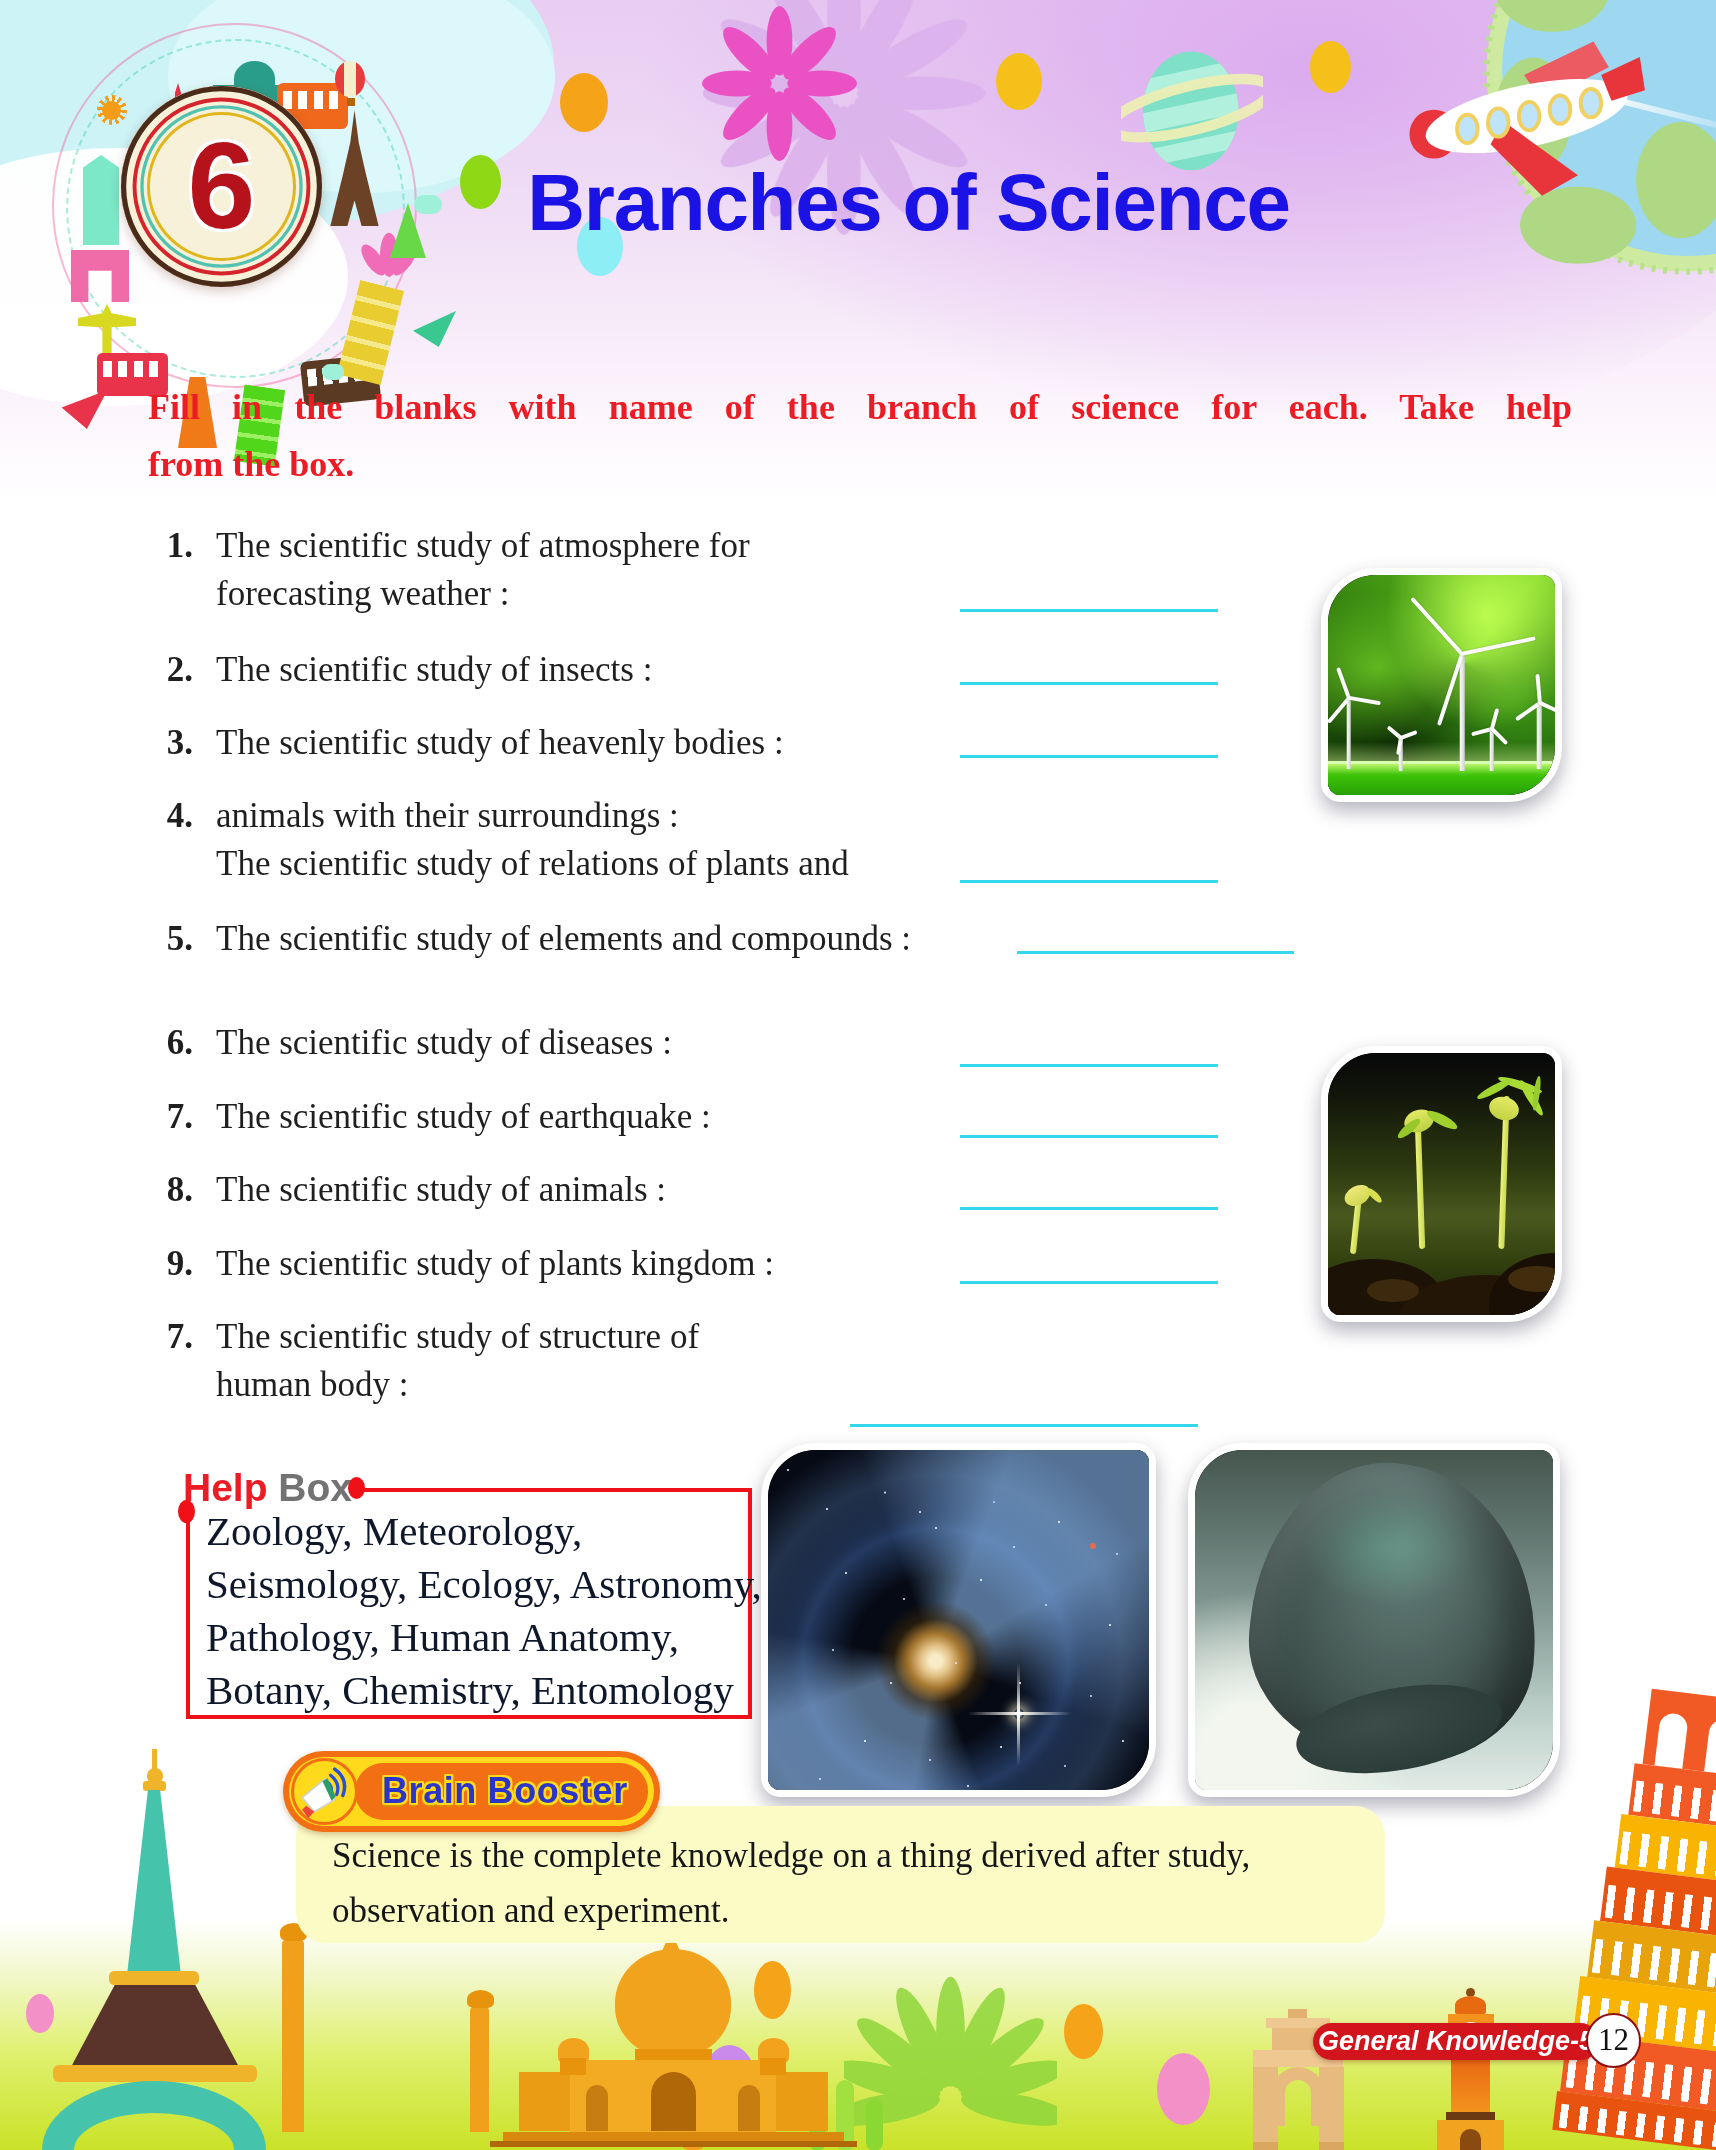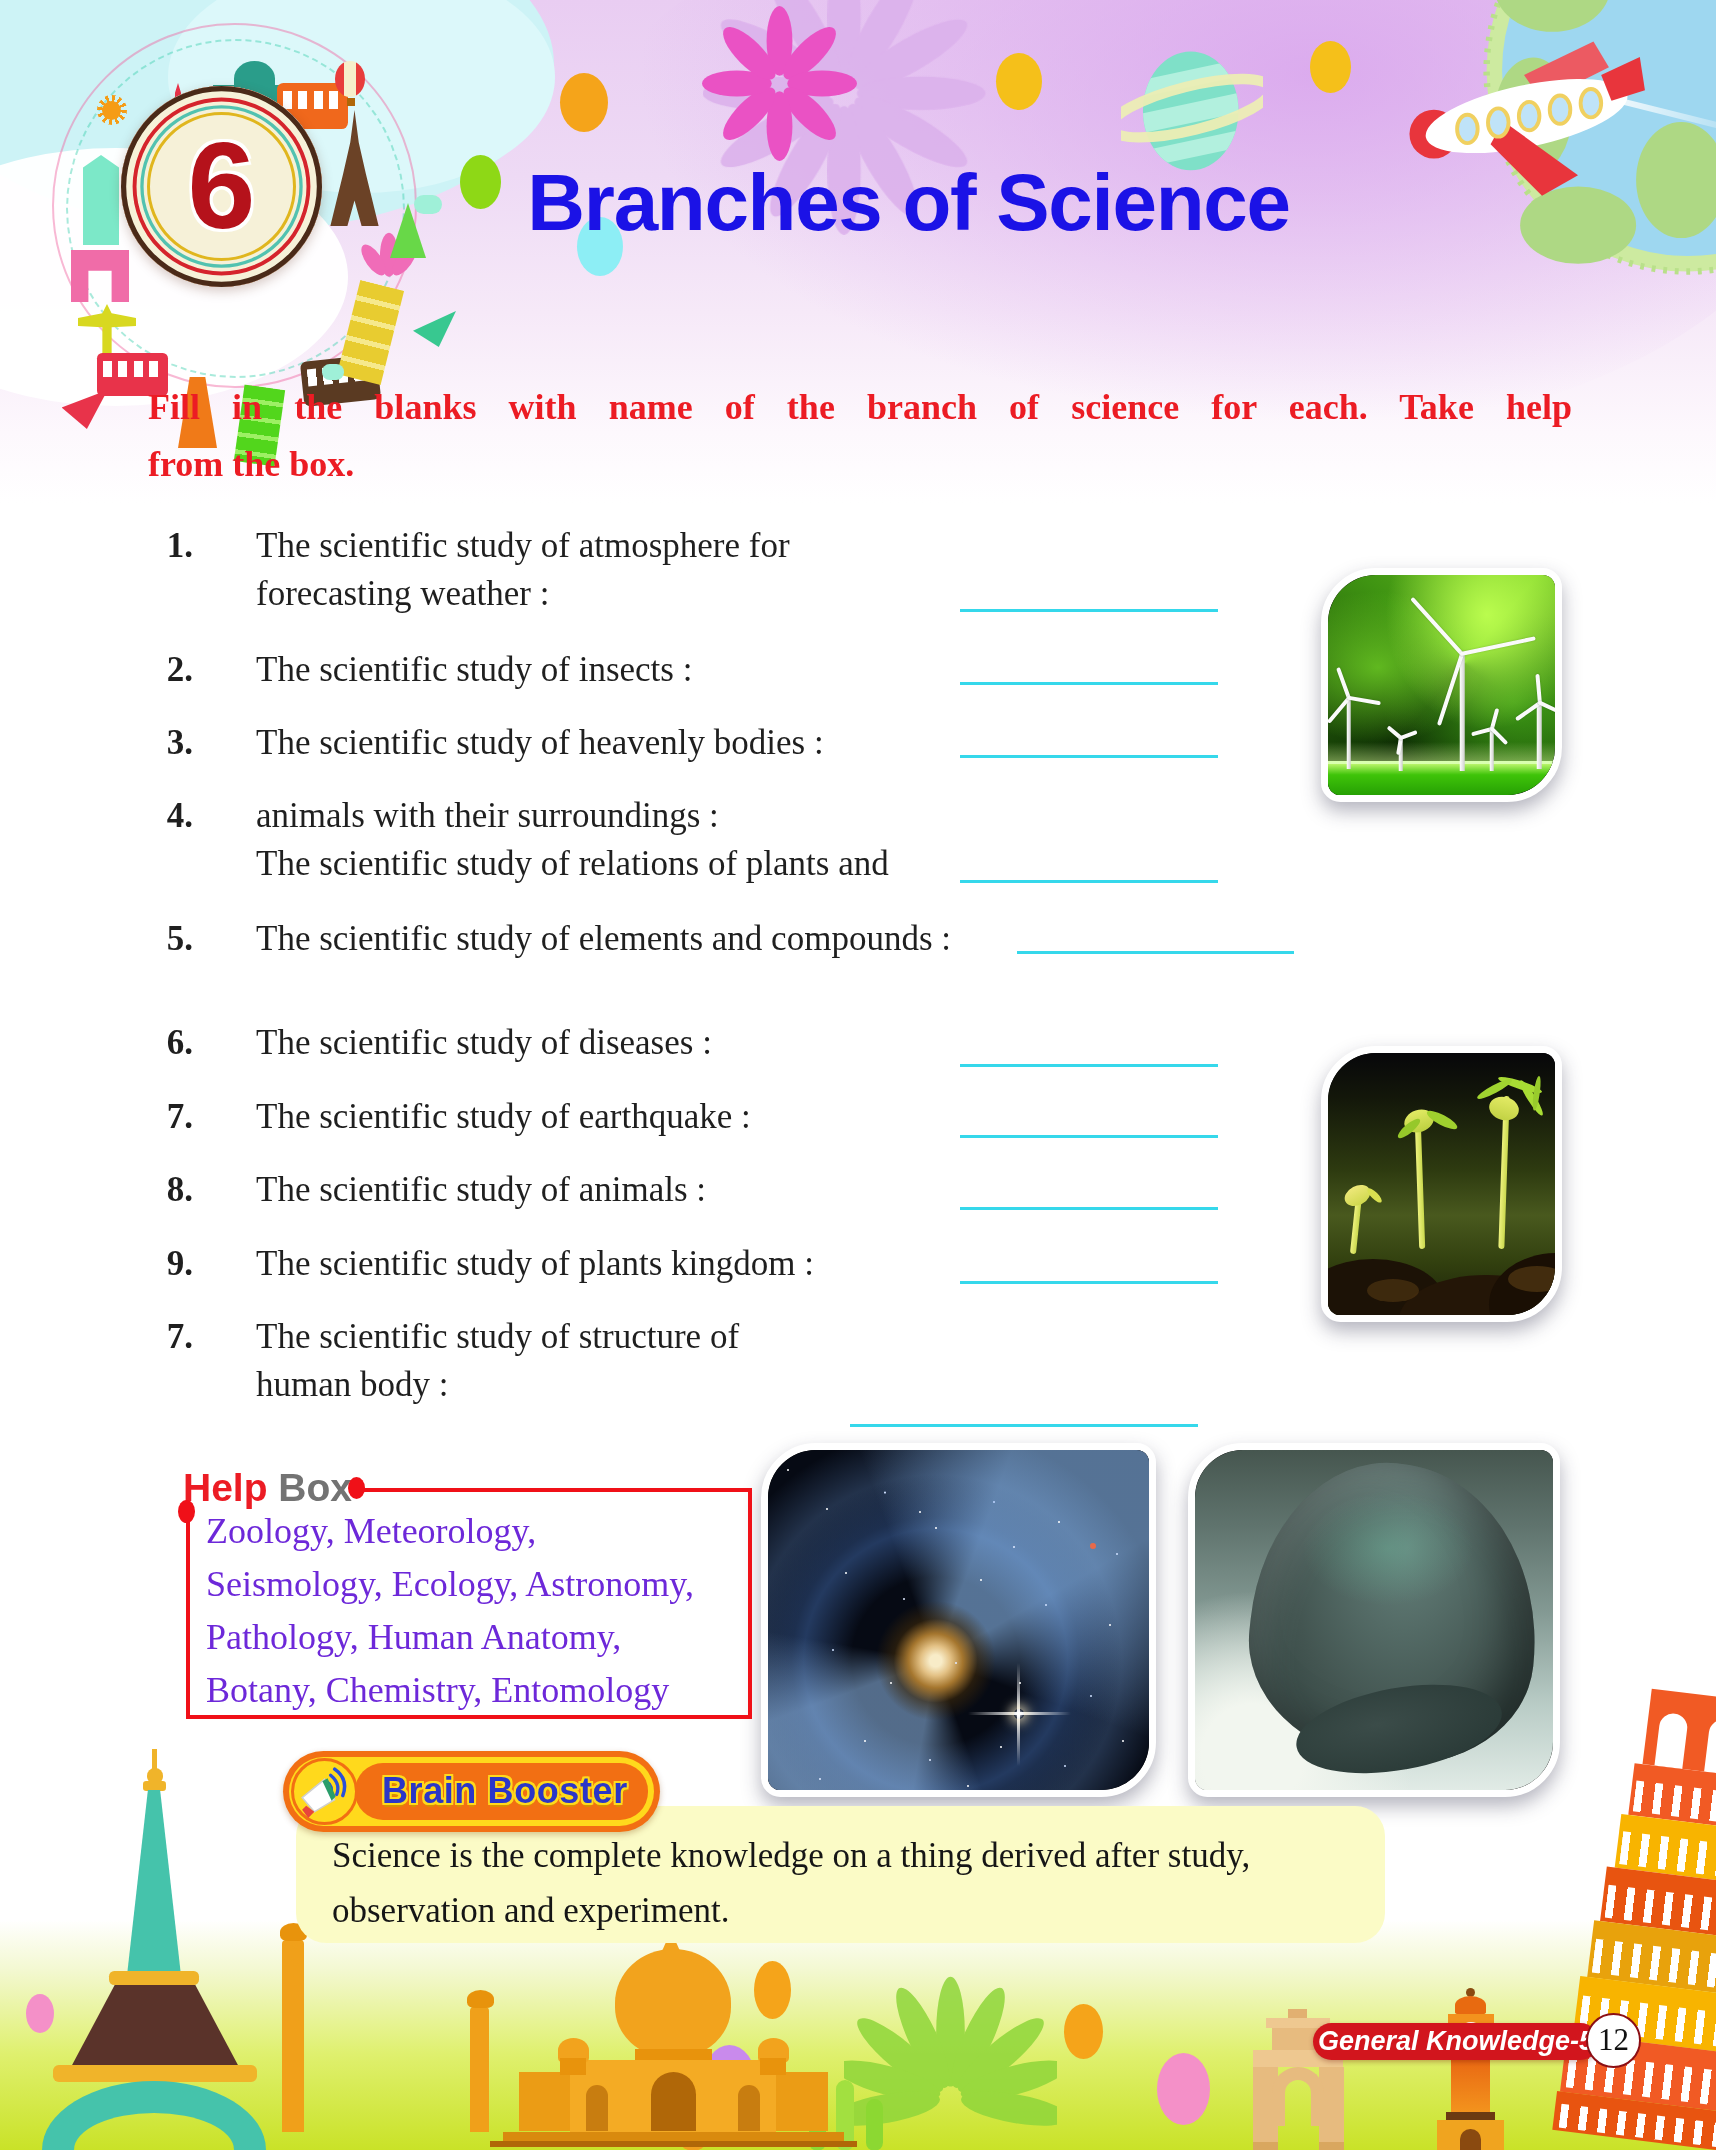--- a/index.html
+++ b/index.html
@@ -39,21 +39,21 @@
   .title{left:361px;top:157px;width:1095px;text-align:center;z-index:7;
     font-family:"Liberation Sans",sans-serif;font-weight:900;font-size:80px;letter-spacing:-1.3px;color:#1b12e6;}
 
   
   .instruction{left:148px;top:379px;width:1424px;color:#ec1c24;font-weight:bold;font-size:36px;line-height:57px;}
   .instr1{text-align:justify;text-align-last:justify;}
 
   
   .q{position:absolute;left:0;width:1321px;font-size:35px;color:#1f1f1f;}
   .qn{position:absolute;left:0;top:0;width:193px;text-align:right;font-weight:bold;line-height:48px;}
-  .qt{position:absolute;left:216px;top:0;width:954px;line-height:48px;margin-left:40px;}
+  .qt{position:absolute;left:216px;top:0;width:954px;line-height:48px;}
   .blank{position:absolute;height:3.2px;background:#35d8eb;}
 
   
   .photo{position:absolute;border:7.7px solid #fff;border-radius:55px 19.3px 55px 19.3px;overflow:hidden;
     box-shadow:0 9px 19.3px rgba(40,40,70,.35);background:#000;}
   .fill{position:absolute;left:0;top:0;right:0;bottom:0;}
 
   
   .turb-bg{background:
     radial-gradient(at 70% 18%,rgba(190,255,80,.95),transparent 45%),
@@ -111,21 +111,21 @@
   .curl{left:28%;bottom:6%;width:58%;height:24%;border-radius:50%;transform:rotate(-10deg);
     background:radial-gradient(ellipse at 40% 40%,#3b4c49,#2a3a37 80%);}
 
   
   .help-label{left:183px;top:1466px;font-family:"Liberation Sans",sans-serif;font-weight:bold;font-size:39px;z-index:3;}
   .hl-red{color:#ec1c24;} .hl-green{color:#737373;}
   .help-rect{left:186px;top:1488px;width:558px;height:223px;border:4.5px solid #f01018;z-index:2;}
   .help-topmask{left:188px;top:1486px;width:161px;height:10.3px;background:#fff;z-index:2;}
   .help-dot1{left:348px;top:1477px;width:17px;height:22px;border-radius:50%;background:#f01018;z-index:3;}
   .help-dot2{left:178px;top:1500px;width:17px;height:23px;border-radius:50%;background:#f01018;z-index:3;}
-  .help-words{left:206px;top:1505px;width:773px;font-size:36px;line-height:53px;color:#6d28d9;
+  .help-words{left:206px;top:1505px;width:773px;font-size:41px;line-height:53px;color:#0f172a;
     white-space:nowrap;z-index:3;}
 
   
   .bb-badge{left:283px;top:1751px;width:377px;height:81px;border-radius:41px;background:#f26f13;z-index:5;
     box-shadow:0 2.6px 6.4px rgba(120,60,0,.3);}
   .bb-inner{position:absolute;left:5.8px;top:5.8px;right:5.8px;bottom:5.8px;border-radius:35px;background:#ffd91c;}
   .bb-bar{position:absolute;left:72px;top:12.2px;right:11.6px;bottom:12.2px;border-radius:28px;background:#f26f13;}
   .bb-circle{position:absolute;left:7.7px;top:7px;width:67px;height:67px;border-radius:50%;
     background:#ffd91c;border:3.2px solid #f26f13;box-sizing:border-box;}
   .bb-text{position:absolute;left:77px;right:10.3px;top:0;height:81px;line-height:79px;text-align:center;

